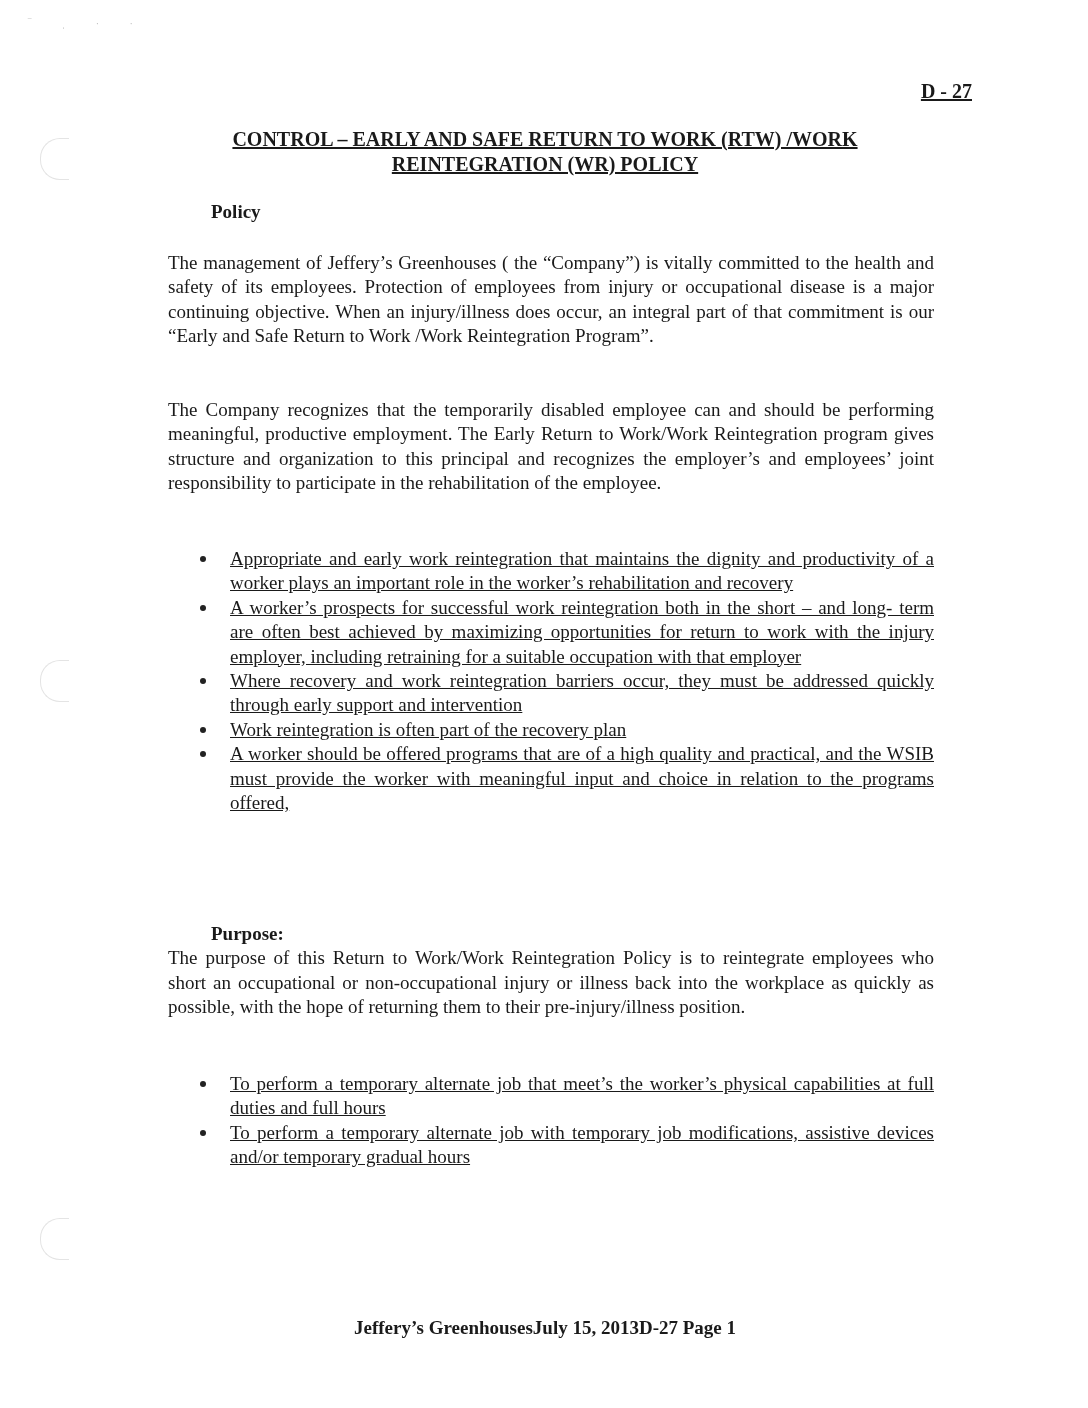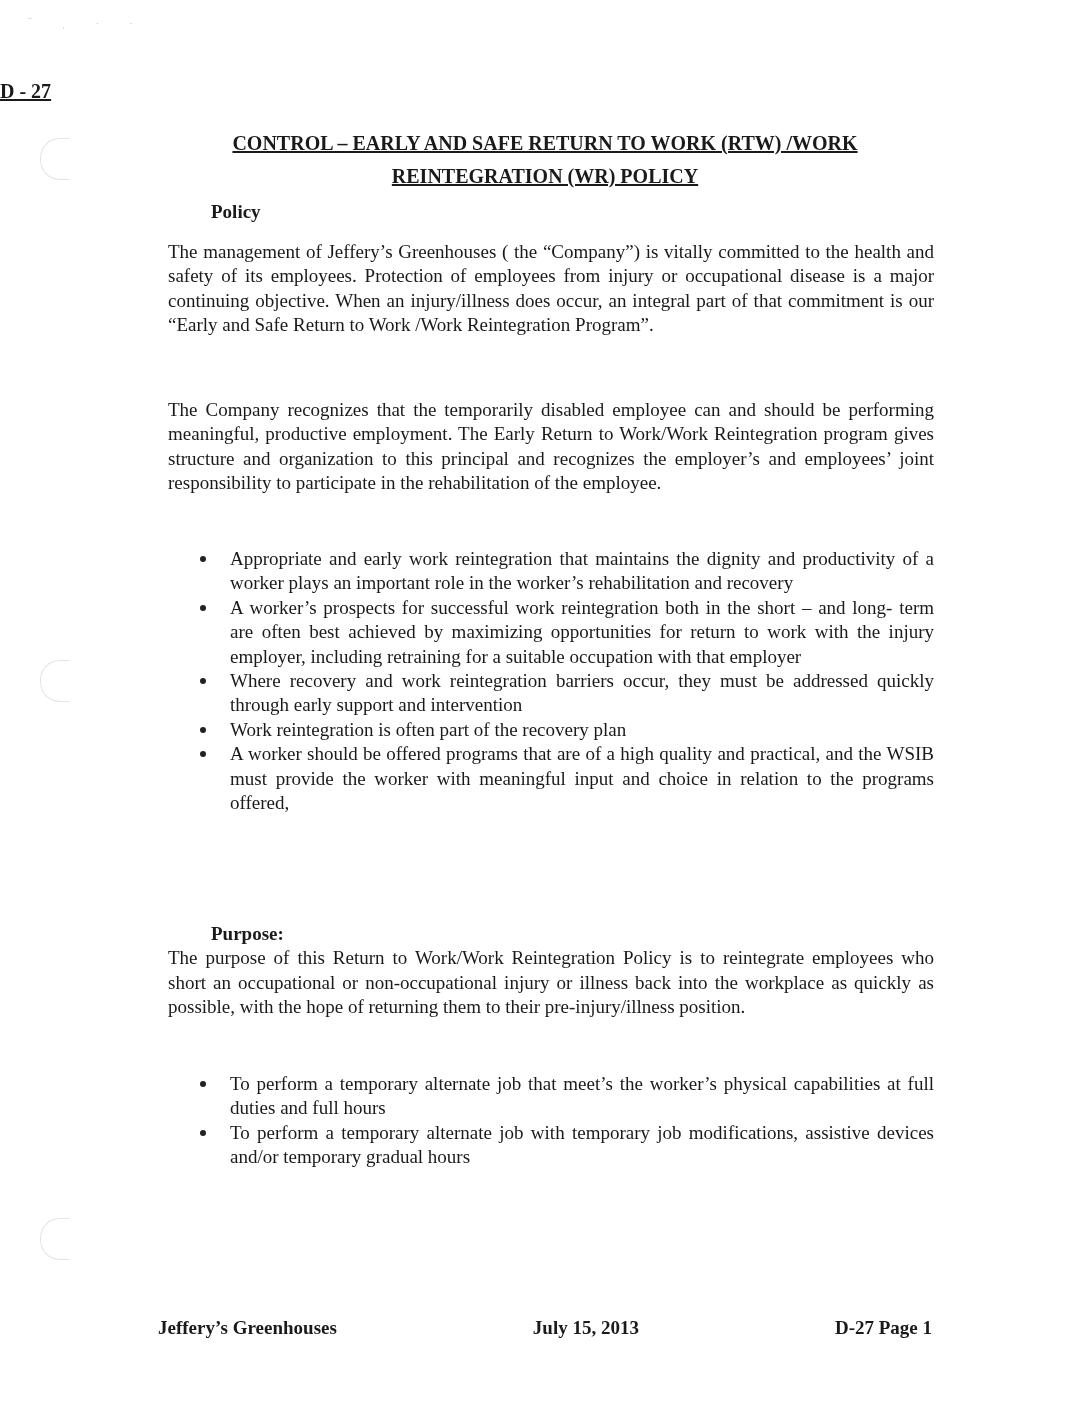--- a/index.html
+++ b/index.html
@@ -5,62 +5,62 @@
   html, body { margin: 0; padding: 0; background: #ffffff; }
   body {
     width: 1088px; height: 1408px; position: relative; overflow: hidden;
     font-family: "Liberation Serif", "DejaVu Serif", serif;
     color: #1a1a1a;
   }
   .page { position: absolute; left: 0; top: 0; width: 1088px; height: 1408px; }
   .hole { position: absolute; left: 40px; width: 28px; height: 40px; border: 1px solid #e4e4e4; border-right: none; border-radius: 20px 0 0 20px; }
   .scan-marks { position: absolute; left: 28px; top: 18px; font-size: 10px; color: #b9b9b9; letter-spacing: 14px; }
   .doc-number {
-    position: absolute; top: 80px; left: 0; width: 972px; text-align: left;
+    position: absolute; top: 80px; left: 0; width: 972px; text-align: right;
     font-weight: bold; font-size: 20px; text-decoration: underline;
   }
   .title {
     position: absolute; top: 127px; left: 160px; width: 770px; text-align: center;
-    font-weight: bold; font-size: 20px; line-height: 33px; text-decoration: underline;
+    font-weight: bold; font-size: 20px; line-height: 25px; text-decoration: underline;
     text-decoration-thickness: 2px;
   }
   .content {
     position: absolute; left: 168px; width: 766px;
     font-size: 19px; line-height: 24.4px; text-align: justify;
   }
   .heading { font-weight: bold; font-size: 19px; margin-left: 43px; }
   p { margin: 0; }
   ul.bullets { margin: 0; padding: 0; list-style: none; }
-  ul.bullets li { position: relative; padding-left: 62px; text-align: justify; }
+  ul.bullets li { position: relative; padding-left: 62px; text-align: justify; text-decoration: underline; }
   ul.bullets li::before {
     content: ""; position: absolute; left: 32px; top: 9px;
     width: 6px; height: 6px; border-radius: 50%; background: #222;
   }
   .footer {
     position: absolute; top: 1317px; left: 158px; width: 774px;
-    font-weight: bold; font-size: 19px; display: flex; justify-content: space-between;
+    font-weight: bold; font-size: 19px; display: flex; justify-content: center;
   }
 </style>
 </head>
 <body>
 
 <div class="page">
   <div class="scan-marks">‾ ˌ · ·</div>
   <div class="hole" style="top:138px"></div>
   <div class="hole" style="top:660px"></div>
   <div class="hole" style="top:1218px"></div>
 
   <div class="doc-number">D - 27</div>
   <div class="title">CONTROL – EARLY AND SAFE RETURN TO WORK (RTW) /WORK REINTEGRATION  (WR) POLICY</div>
 
   <div class="content" style="top:200px">
     <div class="heading">Policy</div>
   </div>
 
-  <div class="content" style="top:240px">
+  <div class="content" style="top:251px">
     <p>The management of Jeffery’s Greenhouses ( the “Company”) is vitally committed to the health and safety of its employees.  Protection of employees from injury or occupational disease is a major continuing objective.  When an injury/illness does occur, an integral part of that commitment is our “Early and Safe Return to Work /Work Reintegration Program”.</p>
   </div>
 
   <div class="content" style="top:398px">
     <p>The Company recognizes that the temporarily disabled employee can and should be performing meaningful, productive employment.  The Early Return to Work/Work Reintegration program gives structure and organization to this principal and recognizes the employer’s and employees’ joint responsibility to participate in the rehabilitation of the employee.</p>
   </div>
 
   <div class="content" style="top:547px">
     <ul class="bullets">
       <li>Appropriate and early work reintegration that maintains the dignity and productivity of a worker plays an important role in the worker’s rehabilitation and recovery</li>

